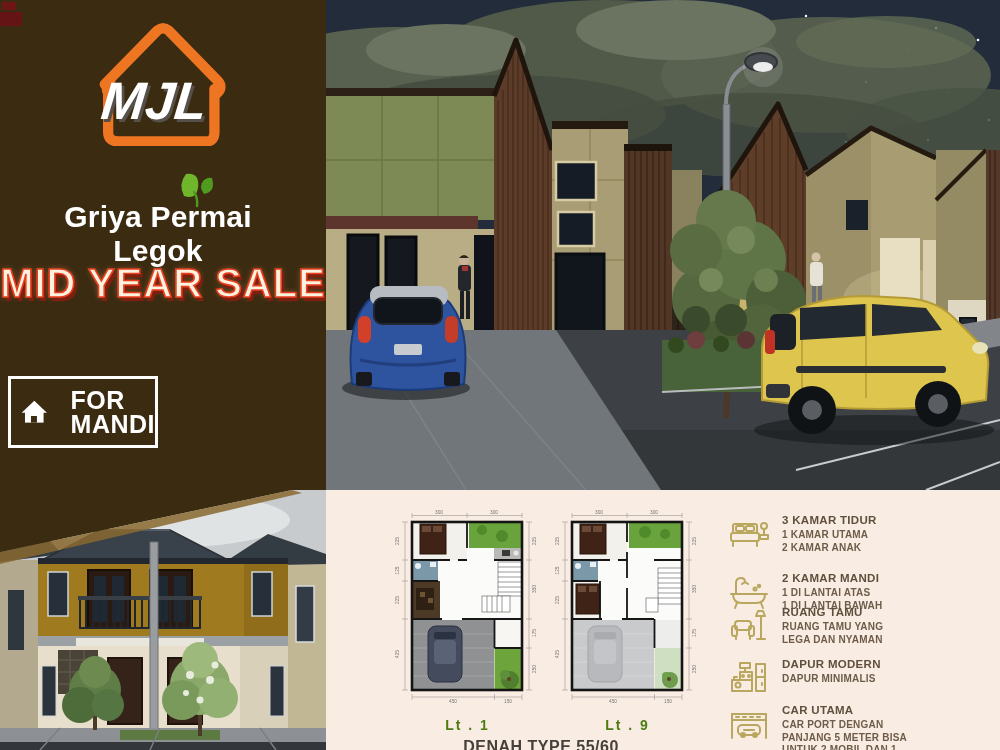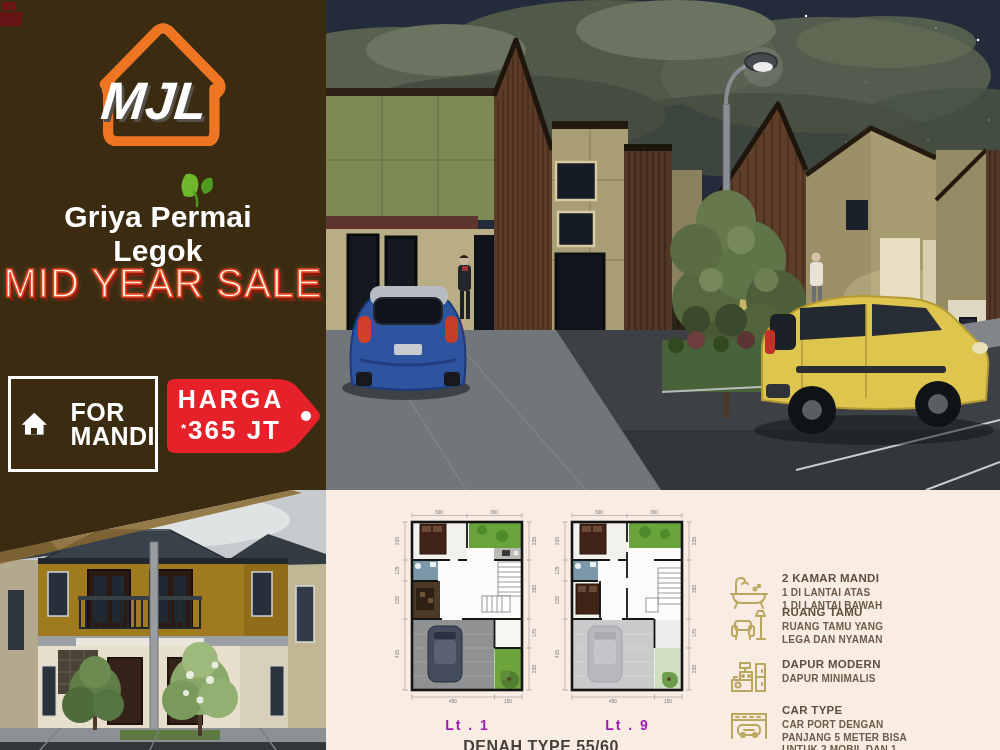--- a/index.html
+++ b/index.html
@@ -10,39 +10,39 @@
   
   .sidebar{position:absolute;left:0;top:0;width:326px;height:490px;background:#3a2b11;}
   .corner-sq1{position:absolute;left:2px;top:2px;width:14px;height:8px;background:#6e1616;}
   .corner-sq2{position:absolute;left:0;top:12px;width:22px;height:14px;background:#641414;}
   .logo-wrap{position:absolute;left:0;top:18px;width:326px;text-align:center;}
   .company{margin-top:2px;color:#fff;font-size:10px;font-weight:800;letter-spacing:1.6px;}
   .leaf{position:absolute;left:172px;top:166px;}
   .project{position:absolute;left:0;top:200px;width:276px;text-align:center;color:#fff;
            font-size:30px;font-weight:800;letter-spacing:.2px;padding-left:40px;}
   .promo{position:absolute;left:0;top:261px;width:326px;text-align:center;
-         font-size:40px;font-weight:400;letter-spacing:1px;color:#fdf2df;
+         font-size:40px;font-weight:700;letter-spacing:1px;color:#fdf2df;
          -webkit-text-stroke:1.6px #e8401f;
          text-shadow:3px 4px 0 #7e1f10,0 0 6px rgba(255,150,90,.45);}
   .badges{position:absolute;left:8px;top:376px;width:312px;height:80px;display:flex;gap:5px;}
-  .forsale{width:150px;height:96px;border:3px solid #fff;display:flex;align-items:center;
+  .forsale{width:150px;height:72px;border:3px solid #fff;display:flex;align-items:center;
            padding-left:10px;gap:23px;}
   .forsale-text{color:#fff;font-weight:900;font-size:25px;line-height:.96;letter-spacing:.5px;}
   .pricetag{position:relative;width:160px;height:80px;}
   .pricetag svg{position:absolute;left:0;top:0;}
 
   
   .hero{position:absolute;left:326px;top:0;width:674px;height:490px;background:#222c3a;}
   
   .photo{position:absolute;left:0;top:490px;width:326px;height:260px;background:#c7cbcd;}
 
   
   .panel{position:absolute;left:326px;top:490px;width:674px;height:260px;background:#f9ece2;overflow:hidden;}
   .plan{position:absolute;top:18px;}
-  .plan-label{position:absolute;width:155px;text-align:center;color:#a21caf;
+  .plan-label{position:absolute;width:155px;text-align:center;color:#4d7c0f;
               font-size:14px;font-weight:700;letter-spacing:2px;}
   .caption{position:absolute;left:115px;top:248px;width:200px;text-align:center;color:#46403a;
            font-size:16px;font-weight:800;letter-spacing:.5px;}
   .feature{position:absolute;left:402px;width:265px;display:flex;gap:12px;}
   .f-icon{flex:0 0 42px;height:42px;}
   .f-title{color:#5f4f3d;font-size:11.5px;font-weight:800;letter-spacing:.3px;margin-bottom:3px;}
   .f-desc{color:#6d5c49;font-size:10px;font-weight:700;line-height:12.5px;letter-spacing:.2px;white-space:pre-line;}
   svg text{font-family:"Liberation Sans","DejaVu Sans",sans-serif;}
 </style>
 </head>
@@ -77,28 +77,20 @@
           <polygon points="20,2 39,20 1,20" fill="#fff"></polygon>
           <rect x="6" y="19" width="28" height="16" fill="#fff"></rect>
           <rect x="15" y="25" width="9" height="10" fill="#3a2b11"></rect>
         </svg>
         <div class="forsale-text">
           <div>FOR</div>
           <div>MANDI</div>
         </div>
       </div>
 
-      <div class="pricetag">
-        <svg width="160" height="80" viewBox="0 0 160 80">
-          <path d="M12,3 H114 Q128,3 136,13 L155,35 Q159,40 155,45 L136,67 Q128,77 114,77 H12 Q4,77 4,69 V11 Q4,3 12,3 Z" fill="#e62129"></path>
-          <circle cx="143" cy="40" r="5" fill="#ffffff"></circle>
-          <text x="68" y="32" text-anchor="middle" font-family="'Liberation Serif','DejaVu Serif',serif" font-size="25" font-weight="700" fill="#fff" letter-spacing="3">HARGA</text>
-          <text x="68" y="63" text-anchor="middle" font-family="'Liberation Serif','DejaVu Serif',serif" font-size="26" font-weight="700" fill="#fff" letter-spacing="2"><tspan font-size="13" dy="-6">*</tspan><tspan dy="6">365 JT</tspan></text>
-        </svg>
-      </div>
     </div>
   </div>
 
   <div class="hero">
     <svg width="674" height="490" viewBox="0 0 674 490">
       <rect width="674" height="490" fill="#222c3a"></rect>
       <g fill="#fff">
         <circle cx="500" cy="30" r="1.3"></circle>
           <circle cx="540" cy="82" r="1.2"></circle>
           <circle cx="583" cy="50" r="1.4"></circle>
@@ -468,20 +460,37 @@
         <g stroke="#161616" stroke-width="1.8">
           <path d="M77,14 V34 M77,44 V52 M22,52 H60 M68,52 H77 M104,52 H132 M22,73 H48 M50,73 V111 M22,111 H52 M72,111 H104 M77,52 V70 M77,80 V111 M104.5,111 V140"></path>
         </g>
         <rect x="22" y="14" width="110" height="168" fill="none" stroke="#141414" stroke-width="2.6"></rect>
       </svg>
       <div class="plan-label">Lt . 9</div>
     </div>
 
     <div class="caption">DENAH TYPE 55/60</div>
 
+    <div class="feature" style="top:24px;">
+      <svg class="f-icon" viewBox="0 0 42 42" fill="none" stroke="#b9a75f" stroke-width="2" stroke-linecap="round" stroke-linejoin="round">
+        <rect x="5" y="10" width="24" height="9" rx="2"></rect>
+        <rect x="8" y="12" width="8" height="5" rx="1.5"></rect>
+          <rect x="18" y="12" width="8" height="5" rx="1.5"></rect>
+        <rect x="3" y="19" width="28" height="8" rx="2"></rect>
+        <path d="M5,27 V32 M29,27 V32"></path>
+        <circle cx="36" cy="12" r="3"></circle>
+          <path d="M36,15 V21"></path>
+          <rect x="32" y="21" width="8" height="4"></rect>
+      </svg>
+      <div>
+        <div class="f-title">3 KAMAR TIDUR</div>
+        <div class="f-desc">1 KAMAR UTAMA
+2 KAMAR ANAK</div>
+      </div>
+    </div>
 
     <div class="feature" style="top:82px;">
       <svg class="f-icon" viewBox="0 0 42 42" fill="none" stroke="#b9a75f" stroke-width="2" stroke-linecap="round" stroke-linejoin="round">
         <path d="M3,22 H39"></path>
         <path d="M5,22 q0,9 9,9 h14 q9,0 9,-9"></path>
         <path d="M9,31 l-2,5 M33,31 l2,5"></path>
         <path d="M8,22 V11 q0,-5 5,-5 q4,0 4,4"></path>
         <path d="M14,12 q3,-3 6,0"></path>
         <circle cx="27" cy="17" r="1.5"></circle>
           <circle cx="31" cy="14" r="1.2"></circle>
@@ -531,21 +540,21 @@
       <svg class="f-icon" viewBox="0 0 42 42" fill="none" stroke="#b9a75f" stroke-width="2" stroke-linecap="round" stroke-linejoin="round">
         <path d="M4,34 V10 H38 V34"></path>
         <rect x="4" y="10" width="34" height="6"></rect>
         <path d="M8,13 h3 M15,13 h3 M22,13 h3 M29,13 h3"></path>
         <rect x="10" y="21" width="22" height="10" rx="4"></rect>
         <circle cx="15" cy="31" r="2"></circle>
           <circle cx="27" cy="31" r="2"></circle>
         <path d="M16,26 h10"></path>
       </svg>
       <div>
-        <div class="f-title">CAR TYPE</div>
+        <div class="f-title">CAR UTAMA</div>
         <div class="f-desc">CAR PORT DENGAN
 PANJANG 5 METER BISA
 UNTUK 2 MOBIL DAN 1
 MOTOR</div>
       </div>
     </div>
   </div>
 </div>
 
 </body></html>

